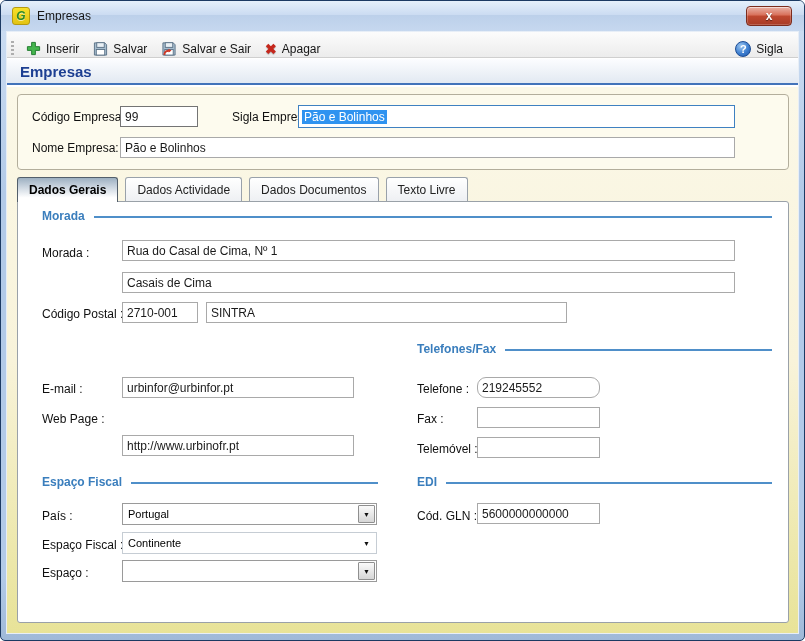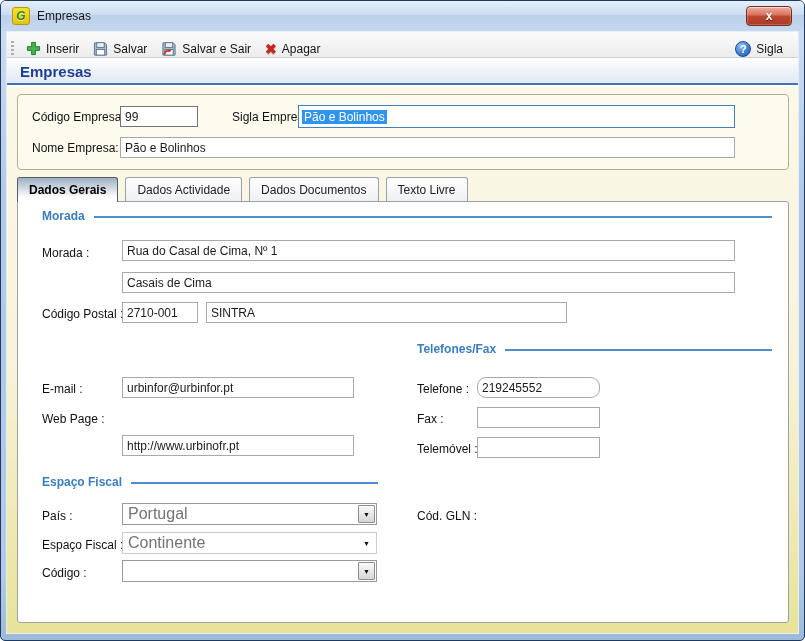--- a/index.html
+++ b/index.html
@@ -121,21 +121,21 @@
     z-index:2;
   }
   .sec-hdr { position:absolute; display:flex; align-items:center; }
   .sec-title { font-size:12px; font-weight:bold; color:#3a7ebd; white-space:nowrap; }
   .sec-line { flex:1; height:2px; background:#4f8fc9; margin-left:9px; margin-top:2px; }
   
   .combo {
     position:absolute; height:22px; background:#fff; border:1px solid #9a9a9a;
     display:flex; align-items:center;
   }
-  .combo .val { flex:1; padding:0 5px; font-size:16px; color:#737373; overflow:hidden; white-space:nowrap; }
+  .combo .val { flex:1; padding:0 5px; font-size:11px; color:#000000; overflow:hidden; white-space:nowrap; }
   .combo .cbtn {
     width:17px; height:18px; margin-right:1px;
     background:linear-gradient(#fafafa,#d6d6d6);
     border:1px solid #8f8f8f; border-radius:1px;
     display:flex; align-items:center; justify-content:center;
     font-size:7px; color:#111;
   }
   .combo.flat { border-color:#c6cdd4;gap:15px; }
   .combo.flat .cbtn { background:none; border:none; }
 </style>
@@ -261,24 +261,29 @@
         <div class="lbl" style="left:24px; top:307px;">País :</div>
         <div class="combo" style="left:104px; top:301px; width:255px;">
           <span class="val">Portugal</span>
           <span class="cbtn">▼</span>
         </div>
         <div class="lbl" style="left:24px; top:336px;">Espaço Fiscal :</div>
         <div class="combo flat" style="left:104px; top:330px; width:255px;">
           <span class="val">Continente</span>
           <span class="cbtn">▼</span>
         </div>
-        <div class="lbl" style="left:24px; top:364px;">Código :</div>
+        <div class="lbl" style="left:24px; top:364px;">Espaço :</div>
         <div class="combo" style="left:104px; top:358px; width:255px;">
           <span class="val"></span>
           <span class="cbtn">▼</span>
         </div>
 
+        <div class="sec-hdr" style="left:399px; top:273px; width:355px;">
+          <span class="sec-title">EDI</span>
+          <span class="sec-line"></span>
+        </div>
         <div class="lbl" style="left:399px; top:307px;">Cód. GLN :</div>
+        <input class="ipt" style="left: 459px; top: 301px; width: 123px;" value="5600000000000">
 
       </div>
     </div>
   </div>
 </div>
 
 </body></html>

